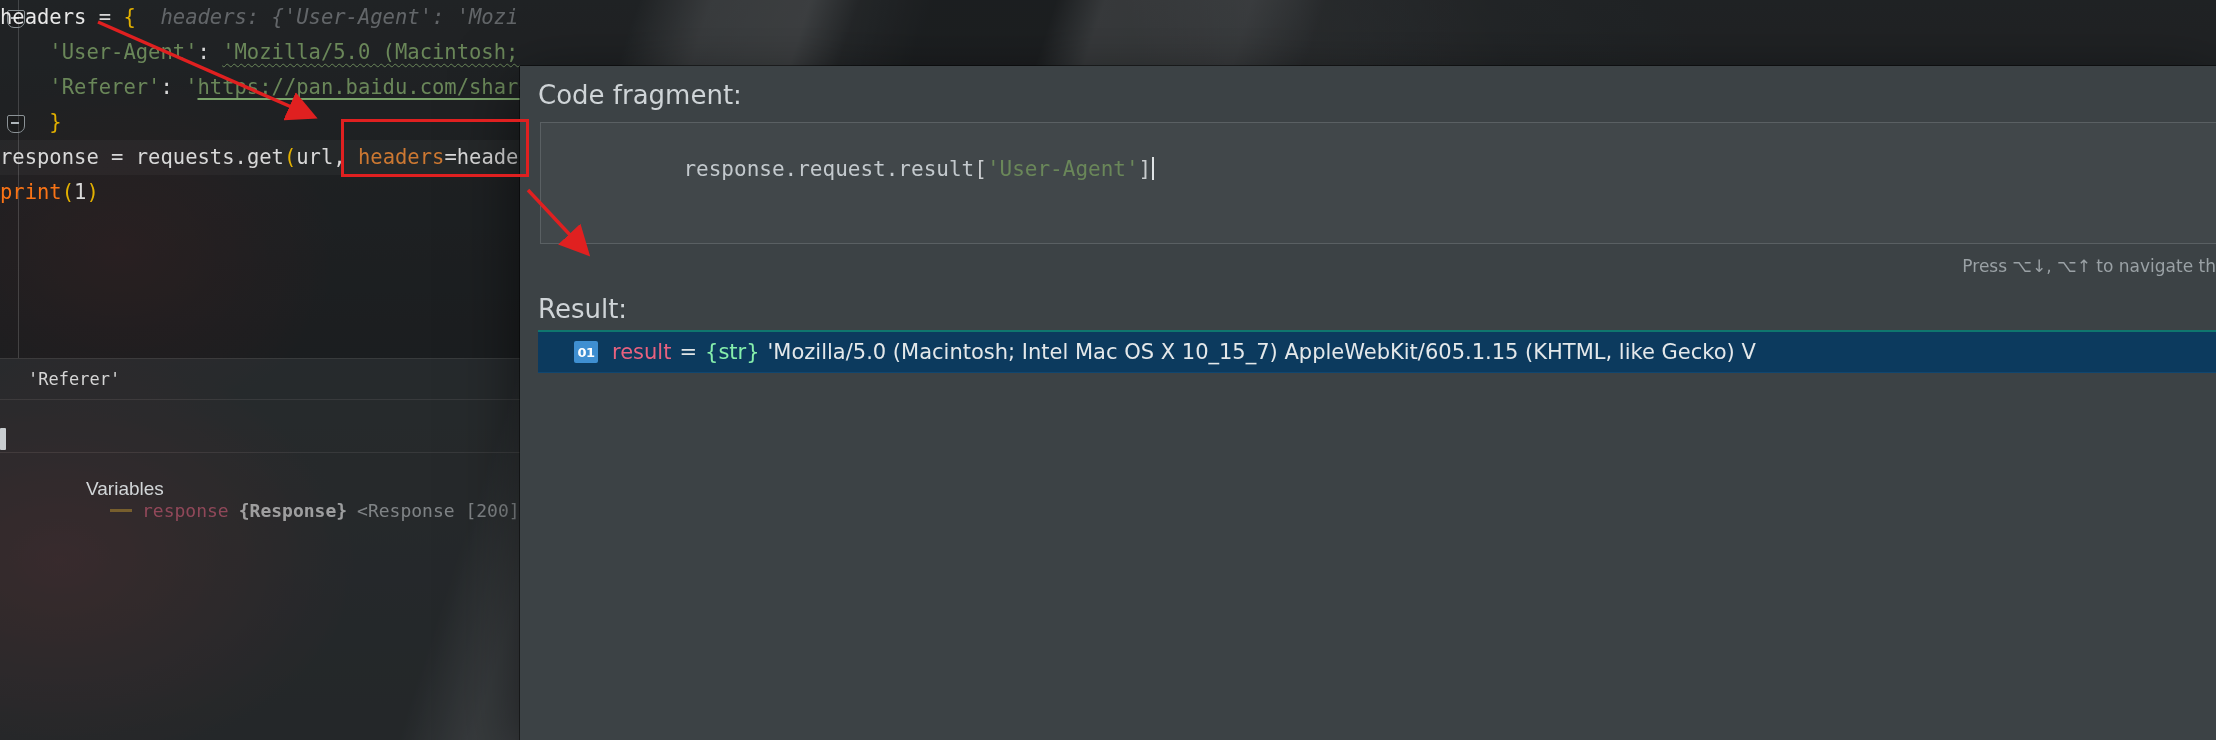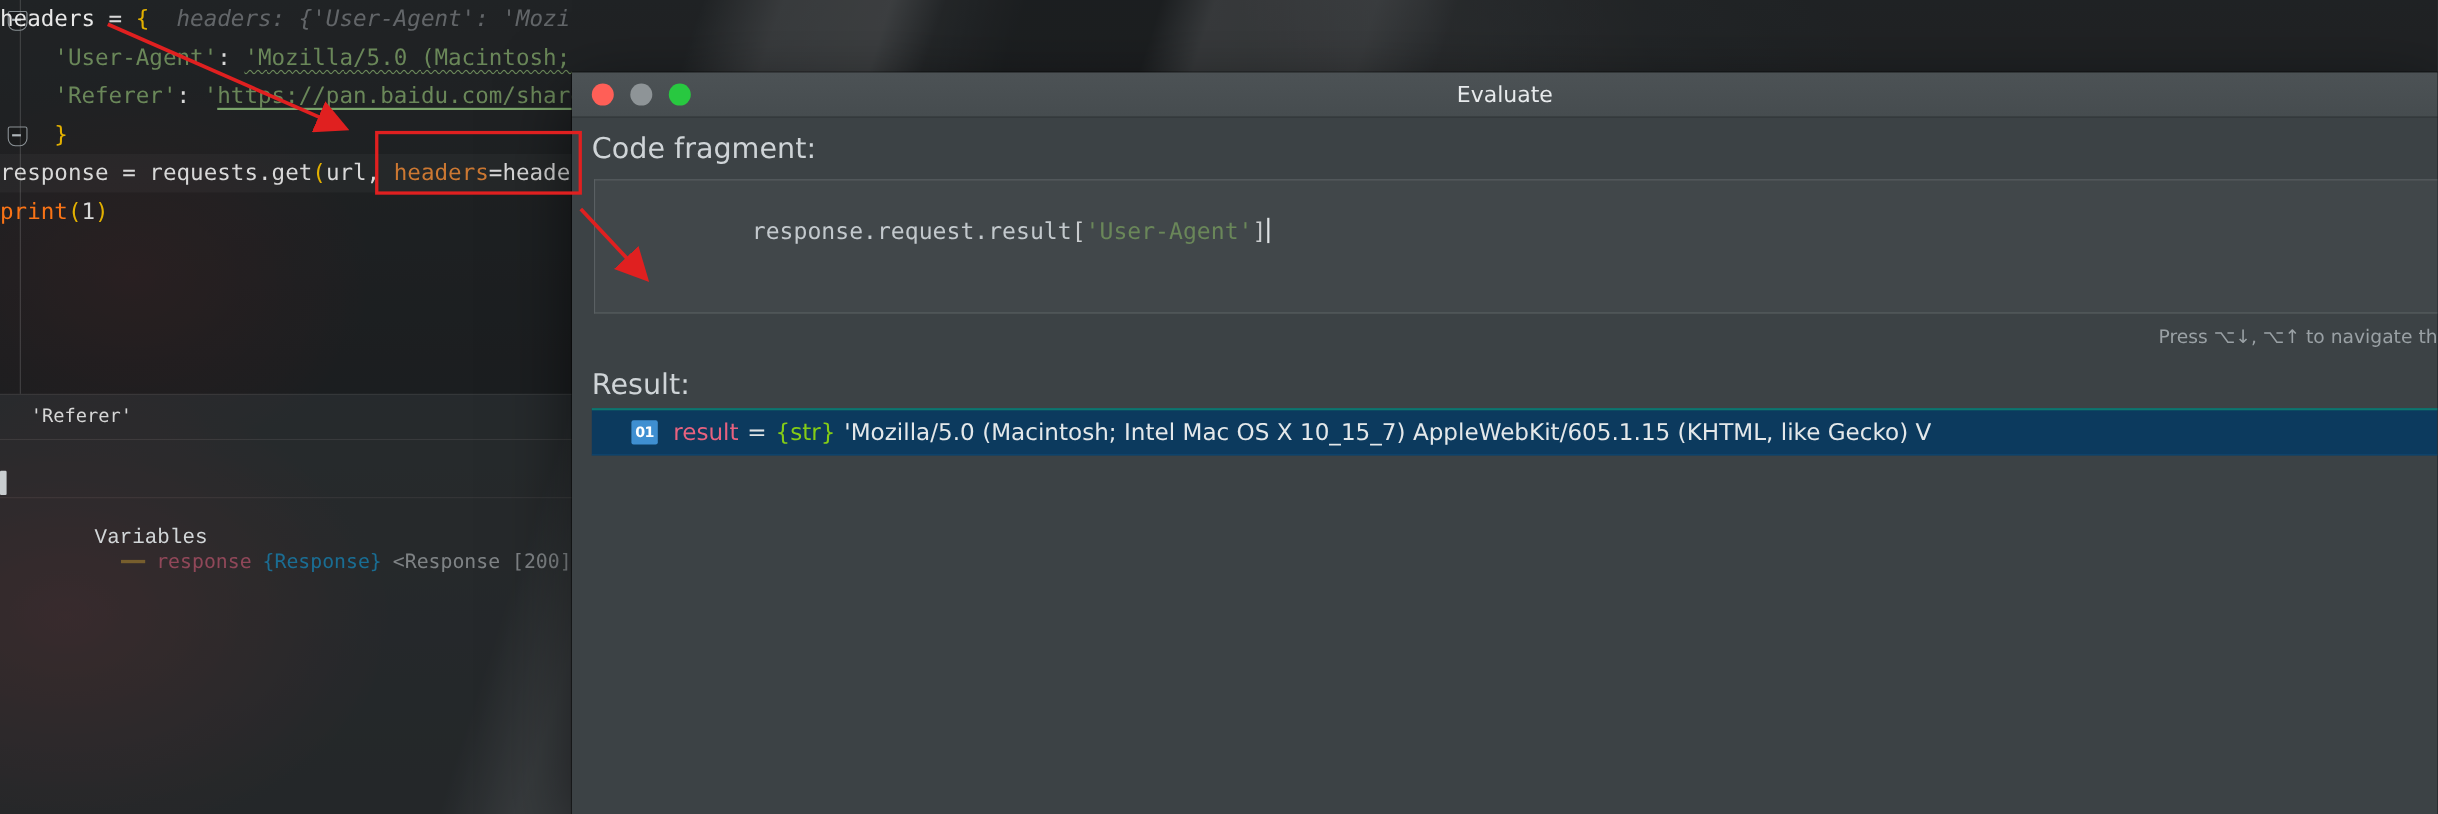--- a/index.html
+++ b/index.html
@@ -63,30 +63,30 @@
   .sep-h{position:absolute;left:0;width:520px;height:1px;background:rgba(255,255,255,.13);}
   .tool-row{
     position:absolute;left:0;width:520px;
     font-family:"DejaVu Sans Mono","Liberation Mono",monospace;
     font-size:17px;color:#d6d6d6;
     display:flex;align-items:center;
   }
   .panel-shade{position:absolute;left:0;width:520px;background:rgba(66,72,76,.30);}
   .sidebar-strip{position:absolute;left:0;width:6px;height:22px;background:#c9cdd0;border-radius:1px;}
   .var-label{
-    position:absolute;font-family:Liberation Mono, monospace;
+    position:absolute;font-family:Liberation Sans, sans-serif;
     font-size:19px;color:#d2d6d8;
   }
   .var-row{
     position:absolute;font-family:"DejaVu Sans Mono","Liberation Mono",monospace;
     font-size:18px;display:flex;align-items:center;gap:10px;opacity:.55;
   }
   .var-dash{width:22px;height:3px;background:#b08a2e;display:inline-block;}
   .v-name{color:#e0607e;}
-  .v-type{color:#0ea5e9;}
+  .v-type{color:#ffffff;font-weight:bold;}
   .v-val{color:#c8cdd0;}
 
   
   .dialog{
     position:absolute;left:520px;top:66px;width:1696px;height:674px;
     background:#3c4245;
     box-shadow:0 0 0 1px rgba(0,0,0,.45), 0 18px 60px rgba(0,0,0,.55);
     display:flex;flex-direction:column;
   }
   .titlebar{
@@ -130,21 +130,21 @@
     background:#0c3a5e;border-top:2px solid #0f766e;border-bottom:1px solid #10466f;
     display:flex;align-items:center;white-space:nowrap;overflow:hidden;
   }
   .badge01{
     margin-left:36px;width:24px;height:22px;background:#3f8fd1;color:#fff;
     font-size:13px;font-weight:bold;display:flex;align-items:center;justify-content:center;
     border-radius:2px;flex:0 0 auto;letter-spacing:-.5px;
   }
   .r-name{color:#e8627f;font-size:21px;margin-left:14px;}
   .r-eq{color:#dfe3e5;font-size:21px;margin:0 8px;}
-  .r-type{color:#84cc16;font-size:21px;}
+  .r-type{color:#86efac;font-size:21px;}
   .r-val{color:#e4e8ea;font-size:21px;margin-left:8px;}
 
   
   .anno{position:absolute;inset:0;pointer-events:none;}
   .redbox{
     position:absolute;border:3px solid #e02020;
   }
 </style>
 </head>
 <body>
@@ -176,28 +176,20 @@
 
   <div class="var-row" style="left:110px;top:500px;">
     <span class="var-dash"></span>
     <span class="v-name">response</span>
     <span class="v-type">{Response}</span>
     <span class="v-val">&lt;Response [200]&gt;</span>
   </div>
 
   <div class="dialog">
 
-    <div class="titlebar">
-      <div class="lights">
-        <span class="light l-close"></span>
-        <span class="light l-min"></span>
-        <span class="light l-zoom"></span>
-      </div>
-      <div class="dlg-title">Evaluate</div>
-    </div>
 
     <div class="dlg-body">
 
       <div class="field-label" style="left:18px;top:14px;">Code fragment:</div>
 
       <div class="code-input">
         <div class="ci-text">
           <span class="ci-plain">response.request.result</span><span class="ci-brk">[</span><span class="ci-str">'User-Agent'</span><span class="ci-brk">]</span><span class="caret"></span>
         </div>
       </div>

